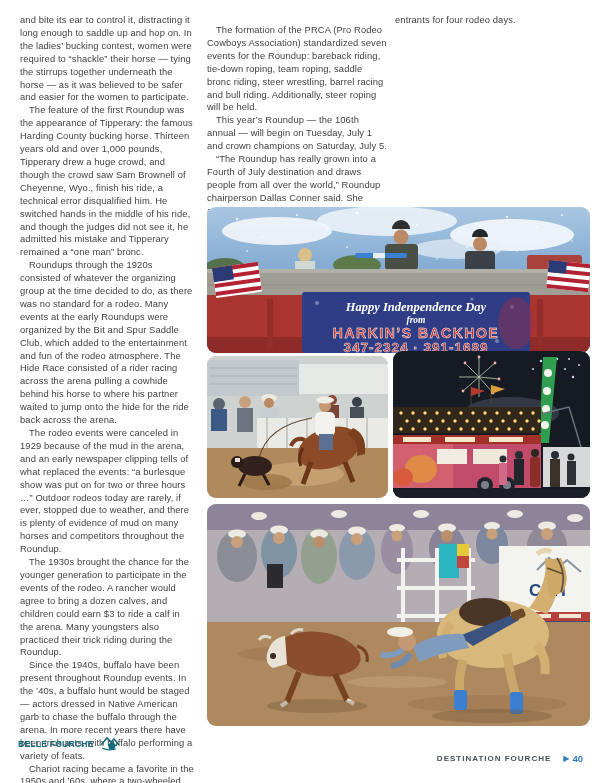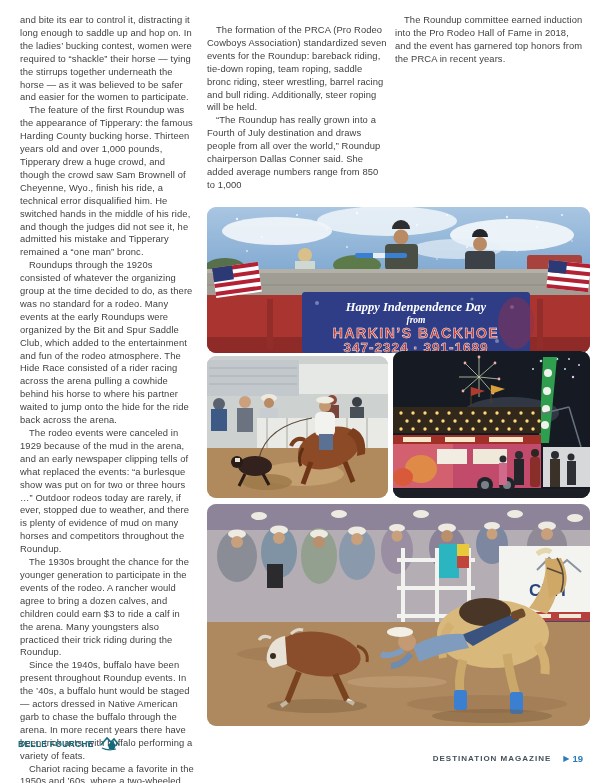--- a/index.html
+++ b/index.html
@@ -29,25 +29,26 @@
     <p>The feature of the first Roundup was the appearance of Tipperary: the famous Harding County bucking horse. Thirteen years old and over 1,000 pounds, Tipperary drew a huge crowd, and though the crowd saw Sam Brownell of Cheyenne, Wyo., finish his ride, a technical error disqualified him. He switched hands in the middle of his ride, and though the judges did not see it, he admitted his mistake and Tipperary remained a “one man” bronc.</p>
     <p>Roundups through the 1920s consisted of whatever the organizing group at the time decided to do, as there was no standard for a rodeo. Many events at the early Roundups were organized by the Bit and Spur Saddle Club, which added to the entertainment and fun of the rodeo atmosphere. The Hide Race consisted of a rider racing across the arena pulling a cowhide behind his horse to where his partner waited to jump onto the hide for the ride back across the arena.</p>
     <p>The rodeo events were canceled in 1929 because of the mud in the arena, and an early newspaper clipping tells of what replaced the events: “a burlesque show was put on for two or three hours …” Outdoor rodeos today are rarely, if ever, stopped due to weather, and there is plenty of evidence of mud on many horses and competitors throughout the Roundup.</p>
     <p>The 1930s brought the chance for the younger generation to participate in the events of the rodeo. A rancher would agree to bring a dozen calves, and children could earn $3 to ride a calf in the arena. Many youngsters also practiced their trick riding during the Roundup.</p>
     <p>Since the 1940s, buffalo have been present throughout Roundup events. In the ’40s, a buffalo hunt would be staged — actors dressed in Native American garb to chase the buffalo through the arena. In more recent years there have been trick acts, with buffalo performing a variety of feats.</p>
     <p>Chariot racing became a favorite in the 1950s and ’60s, where a two-wheeled cart pulled by one horse held a racer, and many contestants readied their horses for this event as they traveled. The horse would pull the family and rodeo supplies to Belle Fourche in true practical training, and later race against one another with much lighter loads.</p>
   </div>
 
   <div class="col" style="left:207px;top:24px;width:181px;">
     <p>The formation of the PRCA (Pro Rodeo Cowboys Association) standardized seven events for the Roundup: bareback riding, tie-down roping, team roping, saddle bronc riding, steer wrestling, barrel racing and bull riding. Additionally, steer roping will be held.</p>
+    <p>This year’s Roundup — the 106th annual — will begin on Tuesday, July 1 and crown champions on Saturday, July 5.</p>
     <p>“The Roundup has really grown into a Fourth of July destination and draws people from all over the world,” Roundup chairperson Dallas Conner said. She added average numbers range from 850 to 1,000</p>
   </div>
 
   <div class="col" style="left:395px;top:14px;width:188px;">
-    <p>The Roundup committee earned induction into the Pro Rodeo Hall of Fame in 2018, and the event has garnered top honors from the PRCA in recent years.</p>
+    <p class="cont">entrants for four rodeo days.</p>
   </div>
 
   <div class="photo" style="left:207px;top:207px;width:383px;height:146px;">
     <svg width="383" height="146" viewBox="0 0 383 146">
       <defs>
         <linearGradient id="sky1" x1="0" y1="0" x2="0" y2="1">
           <stop offset="0" stop-color="#a9c6e2"></stop>
             <stop offset="1" stop-color="#6d9bc8"></stop>
         </linearGradient>
       </defs>
@@ -455,20 +456,20 @@
   <div class="footer-logo">
     <span class="logo-text">BELLE FOURCHE</span>
     <svg width="20" height="16" viewBox="0 0 20 16">
       <path d="M1 9 L7 2 L11 6 L14 3 L19 9" fill="none" stroke="#156a7c" stroke-width="1.6"></path>
       <path d="M8 9 L12 5 L16 9 L14 14 L9 13 Z" fill="#156a7c"></path>
       <path d="M2 12 q6 3 14 1" fill="none" stroke="#156a7c" stroke-width="1.2"></path>
     </svg>
   </div>
 
   <div class="footer-right">
-    <span class="mag-title">DESTINATION MAGAZINE</span>
+    <span class="mag-title">DESTINATION FOURCHE</span>
     <span class="page-num">
         <span class="arrow">▶</span>
-        <span>19</span>
+        <span>40</span>
       </span>
   </div>
 
 </div>
 
 </body></html>

